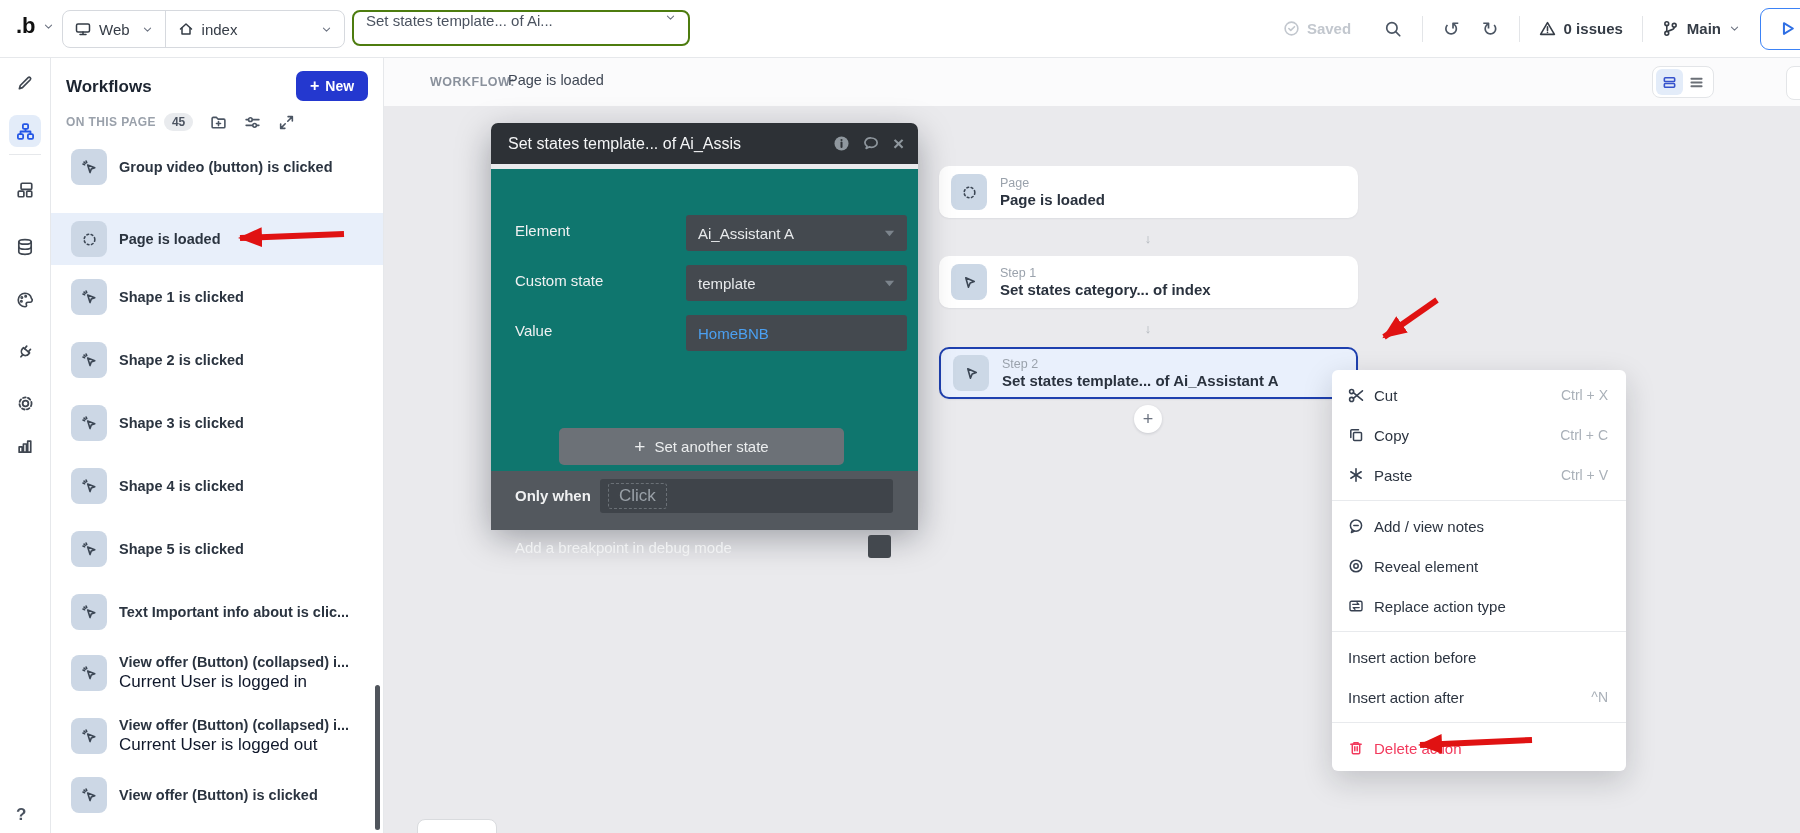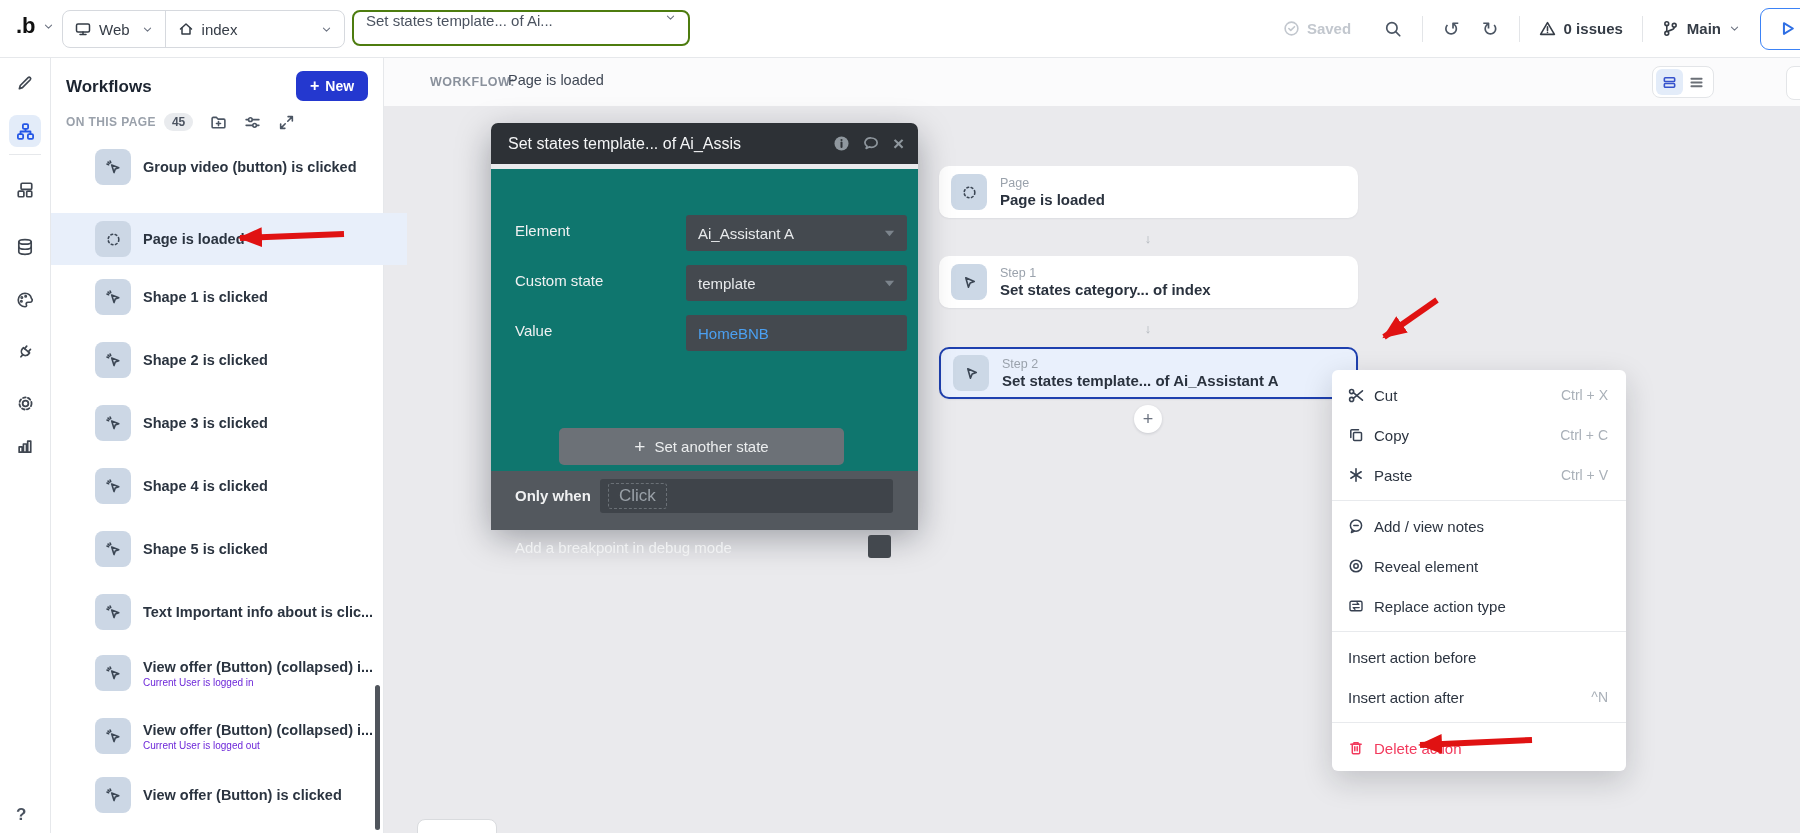--- a/index.html
+++ b/index.html
@@ -34,26 +34,26 @@
   .rail-div{position:absolute;left:9px;width:32px;height:1px;background:#e6e8eb;}
   
   #panel{position:absolute;left:50px;top:57px;width:333px;height:776px;background:#fff;border-right:1px solid #e6e8eb;z-index:8;}
   #panel-title{position:absolute;left:16px;top:20px;font-size:17px;font-weight:700;color:#1c2430;}
   #new-btn{position:absolute;left:246px;top:14px;width:72px;height:30px;background:#2438cf;color:#fff;border-radius:7px;display:flex;align-items:center;justify-content:center;gap:6px;font-size:14px;font-weight:600;cursor:pointer;}
   #section-row{position:absolute;left:16px;top:53px;width:301px;height:24px;display:flex;align-items:center;}
   #section-label{font-size:12px;font-weight:700;letter-spacing:.4px;color:#9aa1ab;text-align:right;}
   #count-badge{margin-left:8px;background:#e9ebee;color:#4b5360;font-size:12px;font-weight:600;border-radius:9px;padding:2px 8px;}
   .sec-ic{color:#4b5563;margin-left:17px;cursor:pointer;}
   .sec-ic:first-of-type{margin-left:auto;}
-  .wf-row{position:absolute;left:0;width:333px;height:52px;display:flex;align-items:center;cursor:pointer;padding-left:24px;}
+  .wf-row{position:absolute;left:0;width:333px;height:52px;display:flex;align-items:center;cursor:pointer;}
   .wf-row.sel{background:#e8effa;}
   .wf-ic{width:36px;height:36px;border-radius:8px;background:#ccd7e5;color:#3b4654;display:flex;align-items:center;justify-content:center;margin-left:21px;flex:none;}
   .wf-tx{margin-left:12px;min-width:0;}
   .wf-l1{font-size:14.5px;font-weight:600;color:#2b3440;white-space:nowrap;}
-  .wf-l2{font-size:10px;color:#6d28d9;white-space:nowrap;margin-top:2px;}
+  .wf-l2{font-size:17px;color:#0f172a;white-space:nowrap;margin-top:2px;}
   #panel-scroll{position:absolute;left:325px;top:628px;width:5px;height:145px;border-radius:3px;background:#50555c;}
   
   #canvas-header{position:absolute;left:384px;top:57px;width:1416px;height:49px;background:#fbfbfc;z-index:2;}
   #wf-label{position:absolute;left:46px;top:18px;font-size:12.5px;font-weight:700;letter-spacing:.5px;color:#8a919c;}
   #wf-name{position:absolute;left:124px;top:15px;font-size:14.5px;color:#3f4754;}
   #view-toggle{position:absolute;right:86px;top:9px;width:62px;height:32px;background:#fff;border:1px solid #e3e5e8;border-radius:8px;display:flex;align-items:center;padding:0 3px;box-sizing:border-box;}
   #seg-cards{width:27px;height:26px;border-radius:6px;background:#e3ecf9;color:#3652cc;display:flex;align-items:center;justify-content:center;cursor:pointer;}
   #seg-list{width:27px;height:26px;border-radius:6px;color:#6b7077;display:flex;align-items:center;justify-content:center;cursor:pointer;}
   #toggle-partial{position:absolute;right:-12px;top:9px;width:24px;height:32px;background:#fff;border:1px solid #e3e5e8;border-radius:8px;}
   #canvas{position:absolute;left:384px;top:106px;width:1416px;height:727px;background:#eaeaed;z-index:1;}

